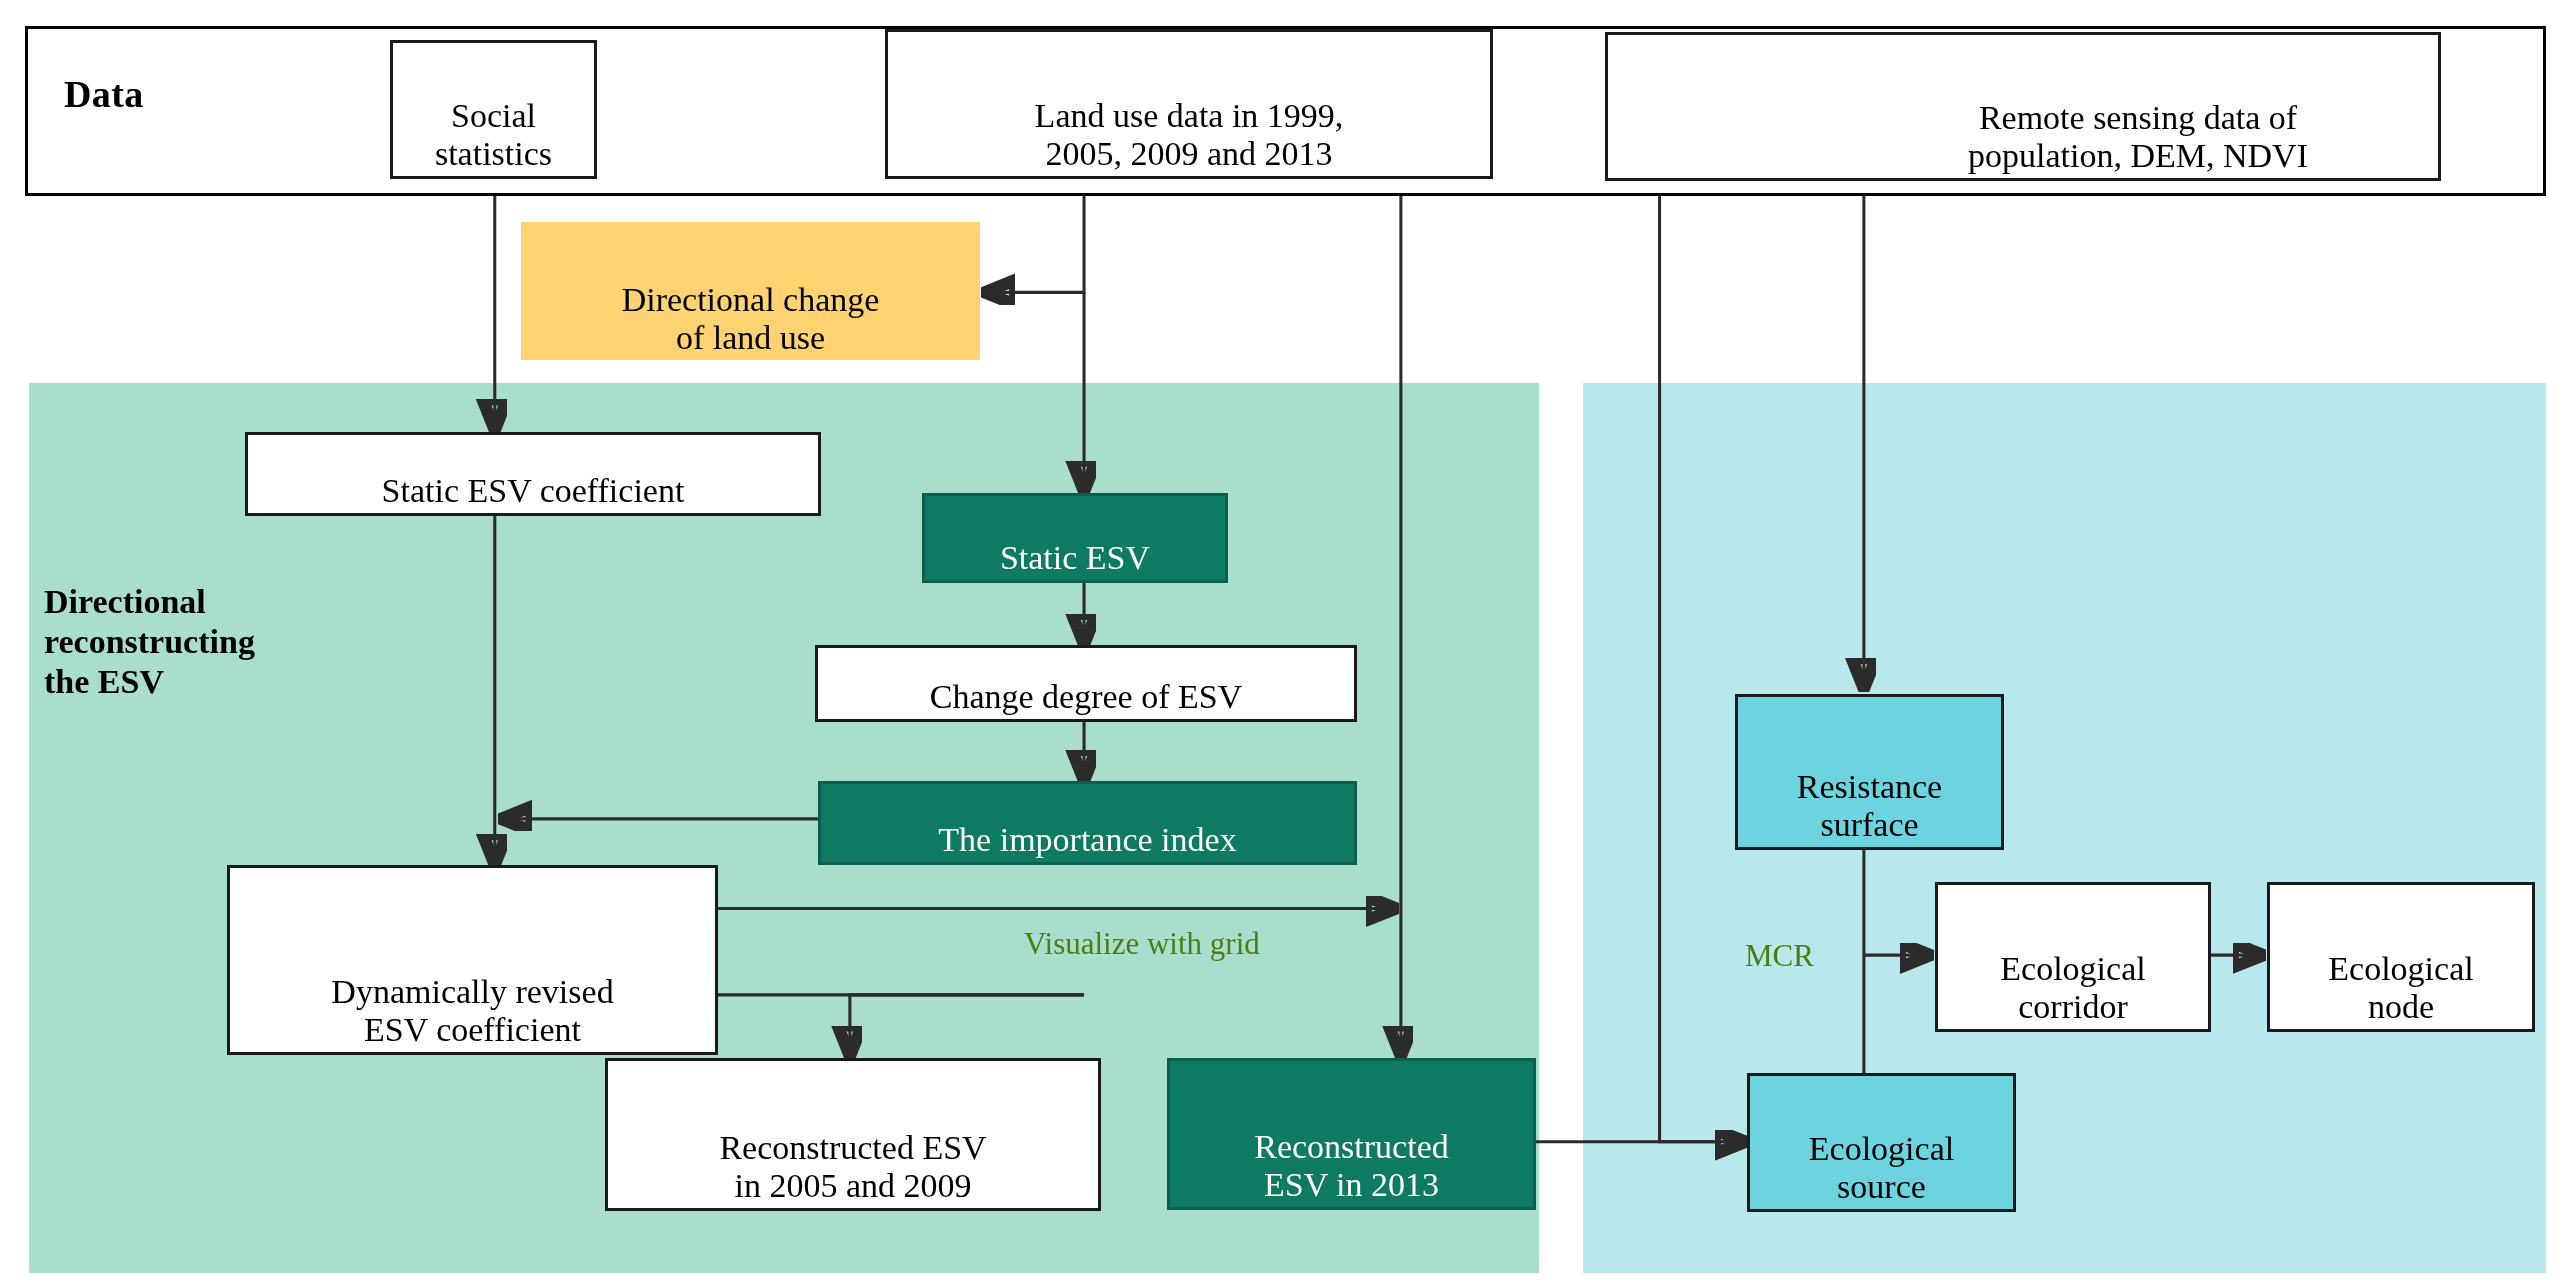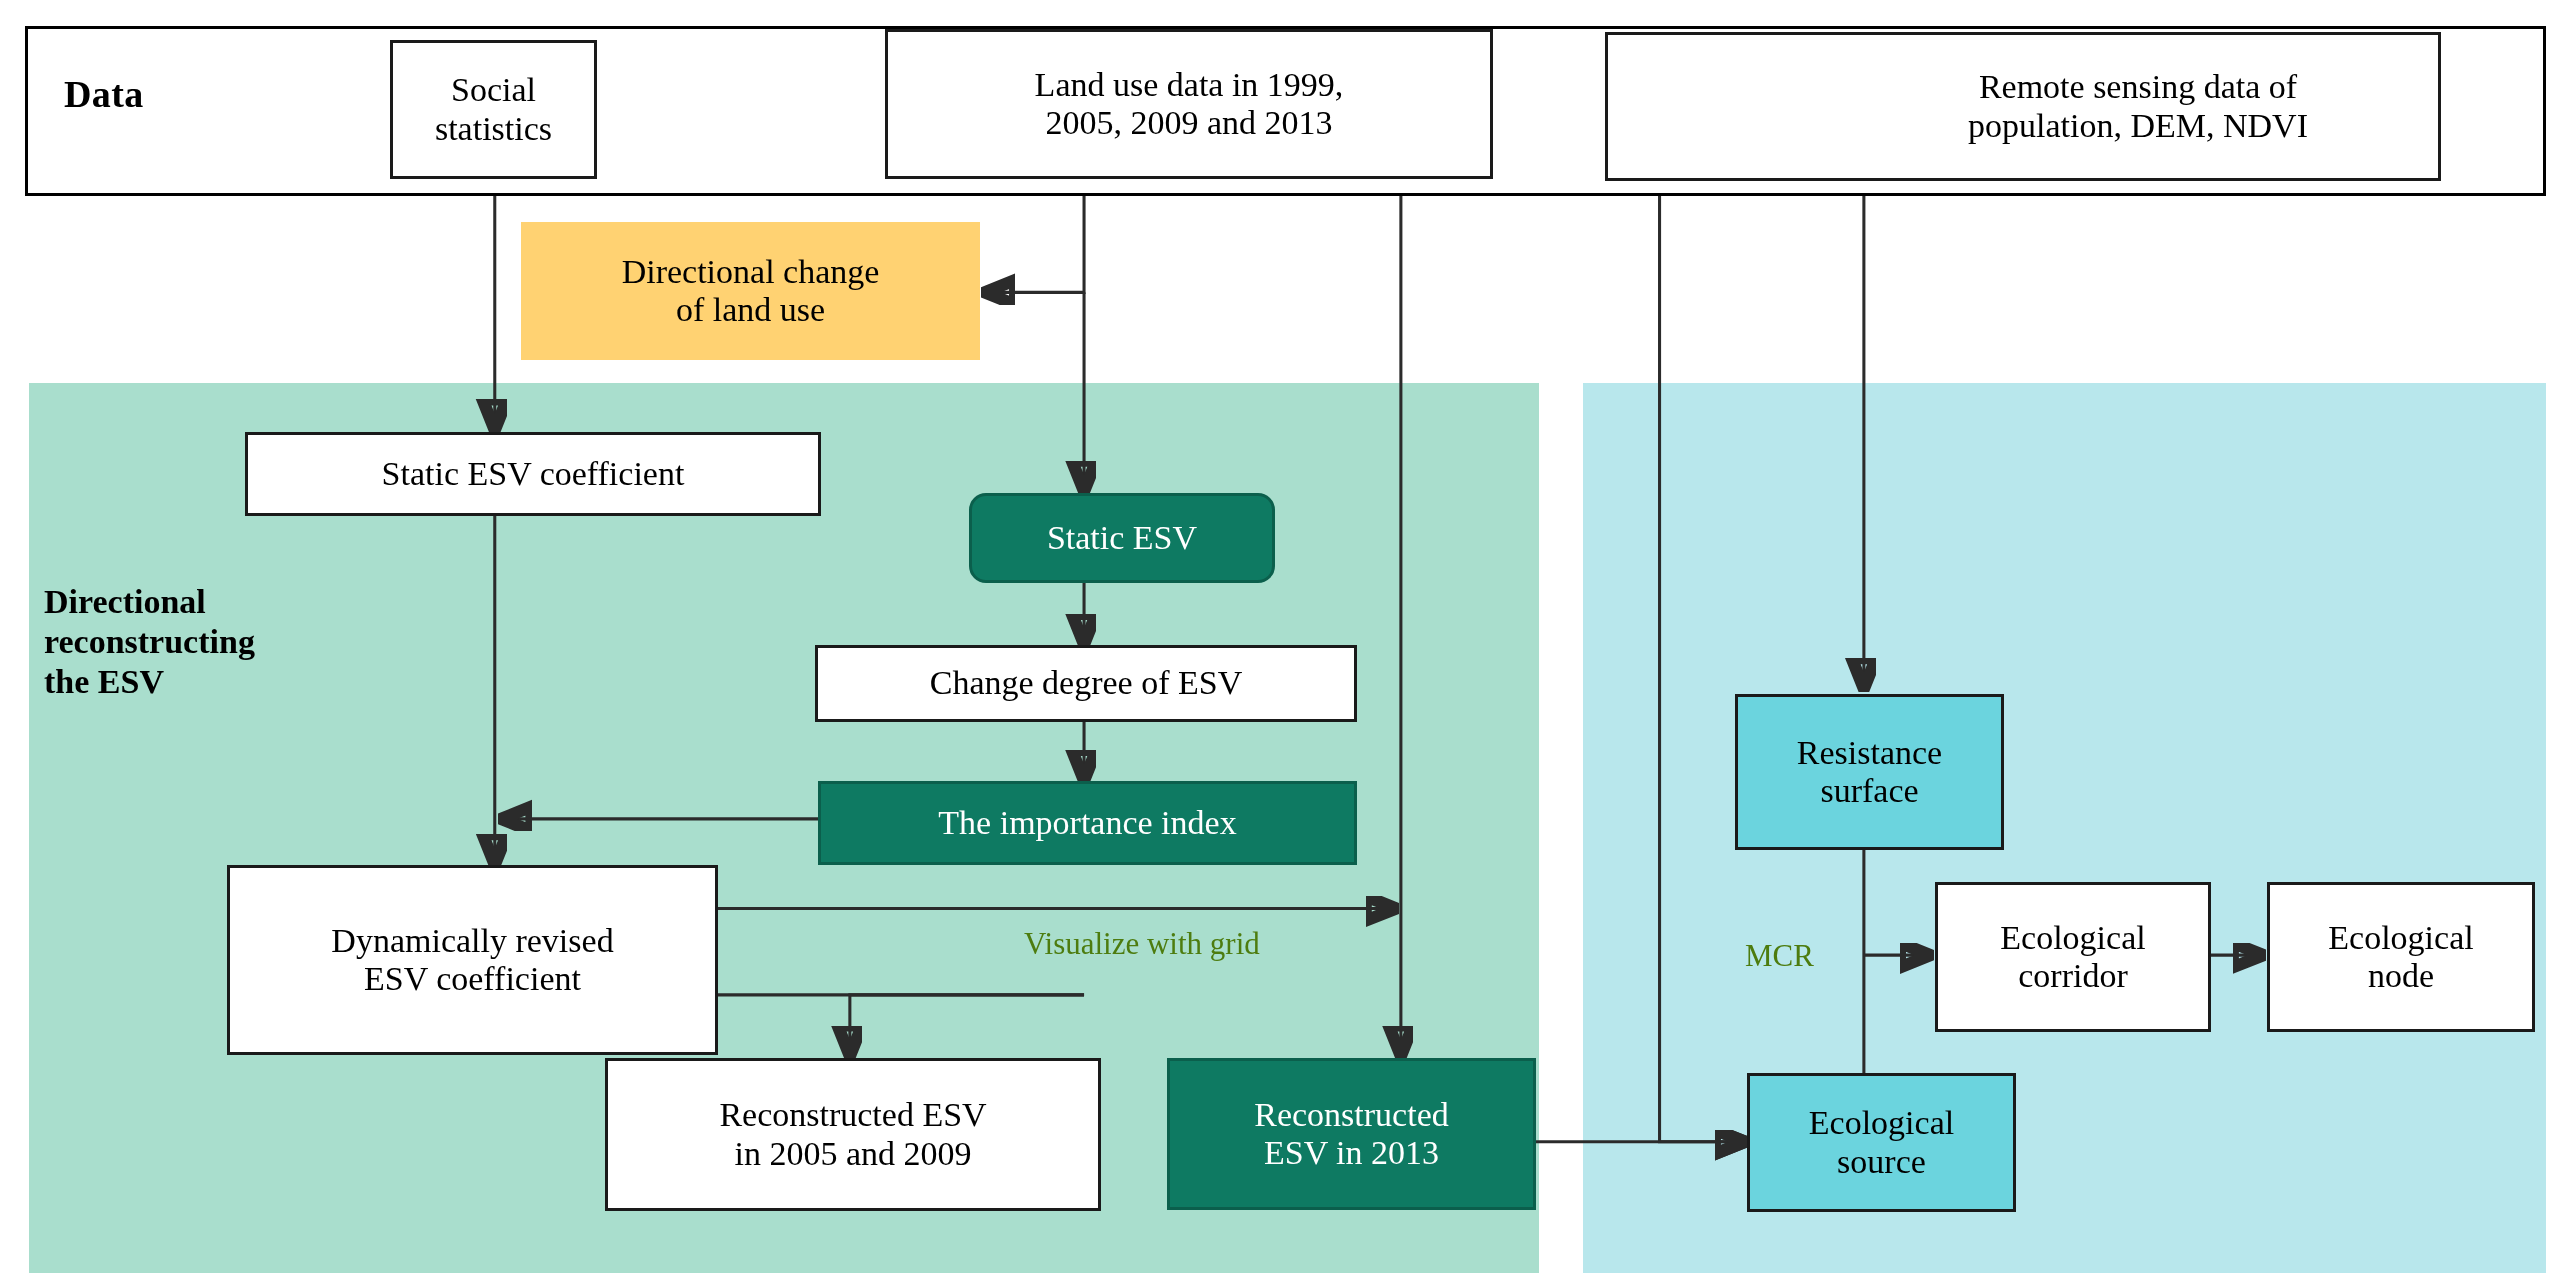--- a/index.html
+++ b/index.html
@@ -23,21 +23,21 @@
   }
   #data-label{
     position:absolute; left:64px; top:75px;
     font-weight:bold; font-size:38px; line-height:1; color:#000;
     letter-spacing:0.4px;
   }
 
   
   .box{
     position:absolute; box-sizing:border-box;
-    display:flex; align-items:center; justify-content:center; text-align:center;
+    display:flex; align-items:flex-end; justify-content:center; text-align:center;
     font-size:34px; line-height:1.12; color:#000;
     border:3.1px solid #1a1a1a; background:#ffffff;
     padding:3.1px 7.7px;
   }
   .box.dashed{border:3.8px dashed #5a5a5a; background:#ffffff;}
   .box.dark  {background:#0e7a62; color:#ffffff; border-color:#0b5f4c;}
   .box.yellow{background:#ffd272; border:none;}
   .box.cyan  {background:#6bd4de; border:3.1px solid #1a1a1a;}
 
   
@@ -138,21 +138,21 @@
   <div class="panel-caption" style="left:44px; top:582px; width:398px;">
     <span style="white-space:pre-line">Directional
 reconstructing
 the ESV</span>
   </div>
 
   <div class="box" style="left:245px; top:432px; width:576px; height:84px;">
     <span>Static ESV coefficient</span>
   </div>
 
-  <div class="box dark" style="left:969px; top:493px; width:306px; height:90px;border-radius:17px;">
+  <div class="box dark" style="left:922px; top:493px; width:306px; height:90px;">
     <span>Static ESV</span>
   </div>
 
   <div class="box" style="left:815px; top:645px; width:542px; height:77px;">
     <span>Change degree of ESV</span>
   </div>
 
   <div class="box dark" style="left:818px; top:781px; width:539px; height:84px;">
     <span>The importance index</span>
   </div>

